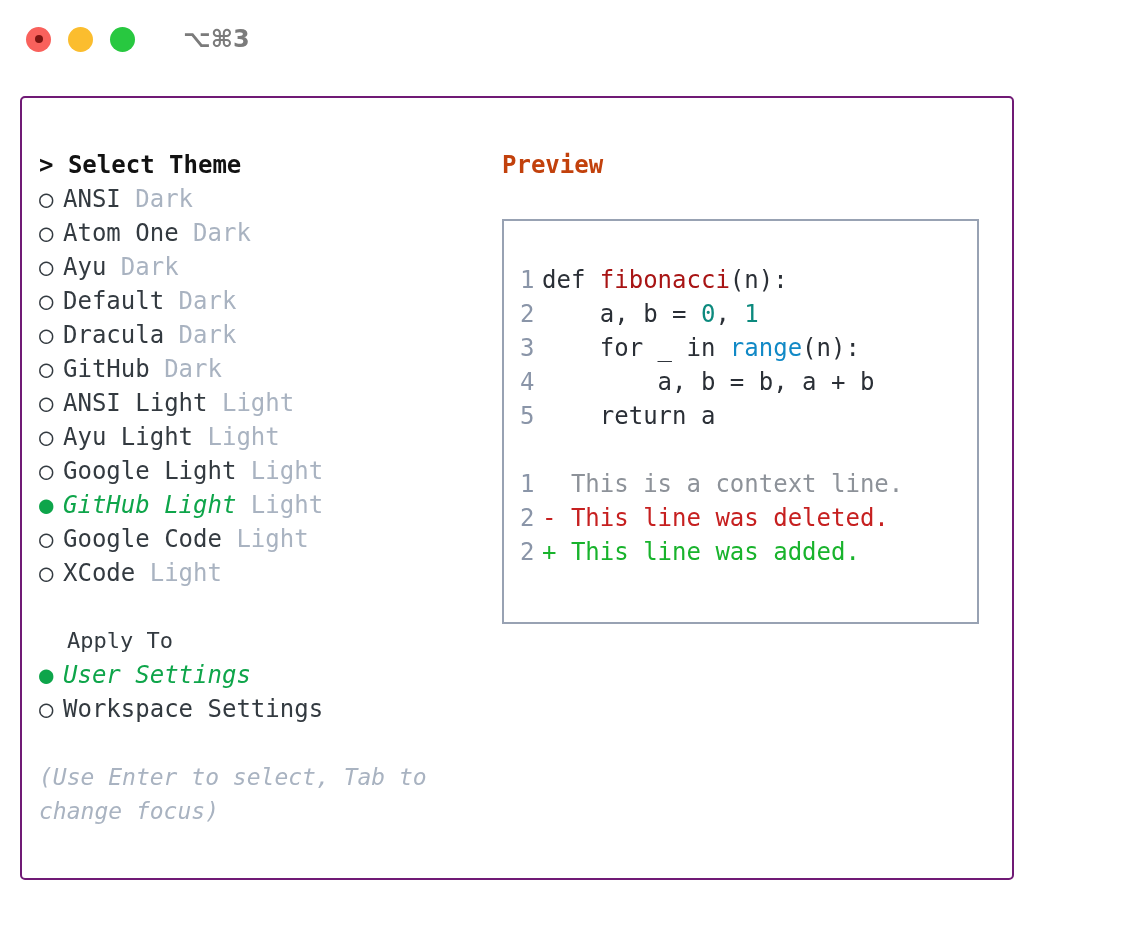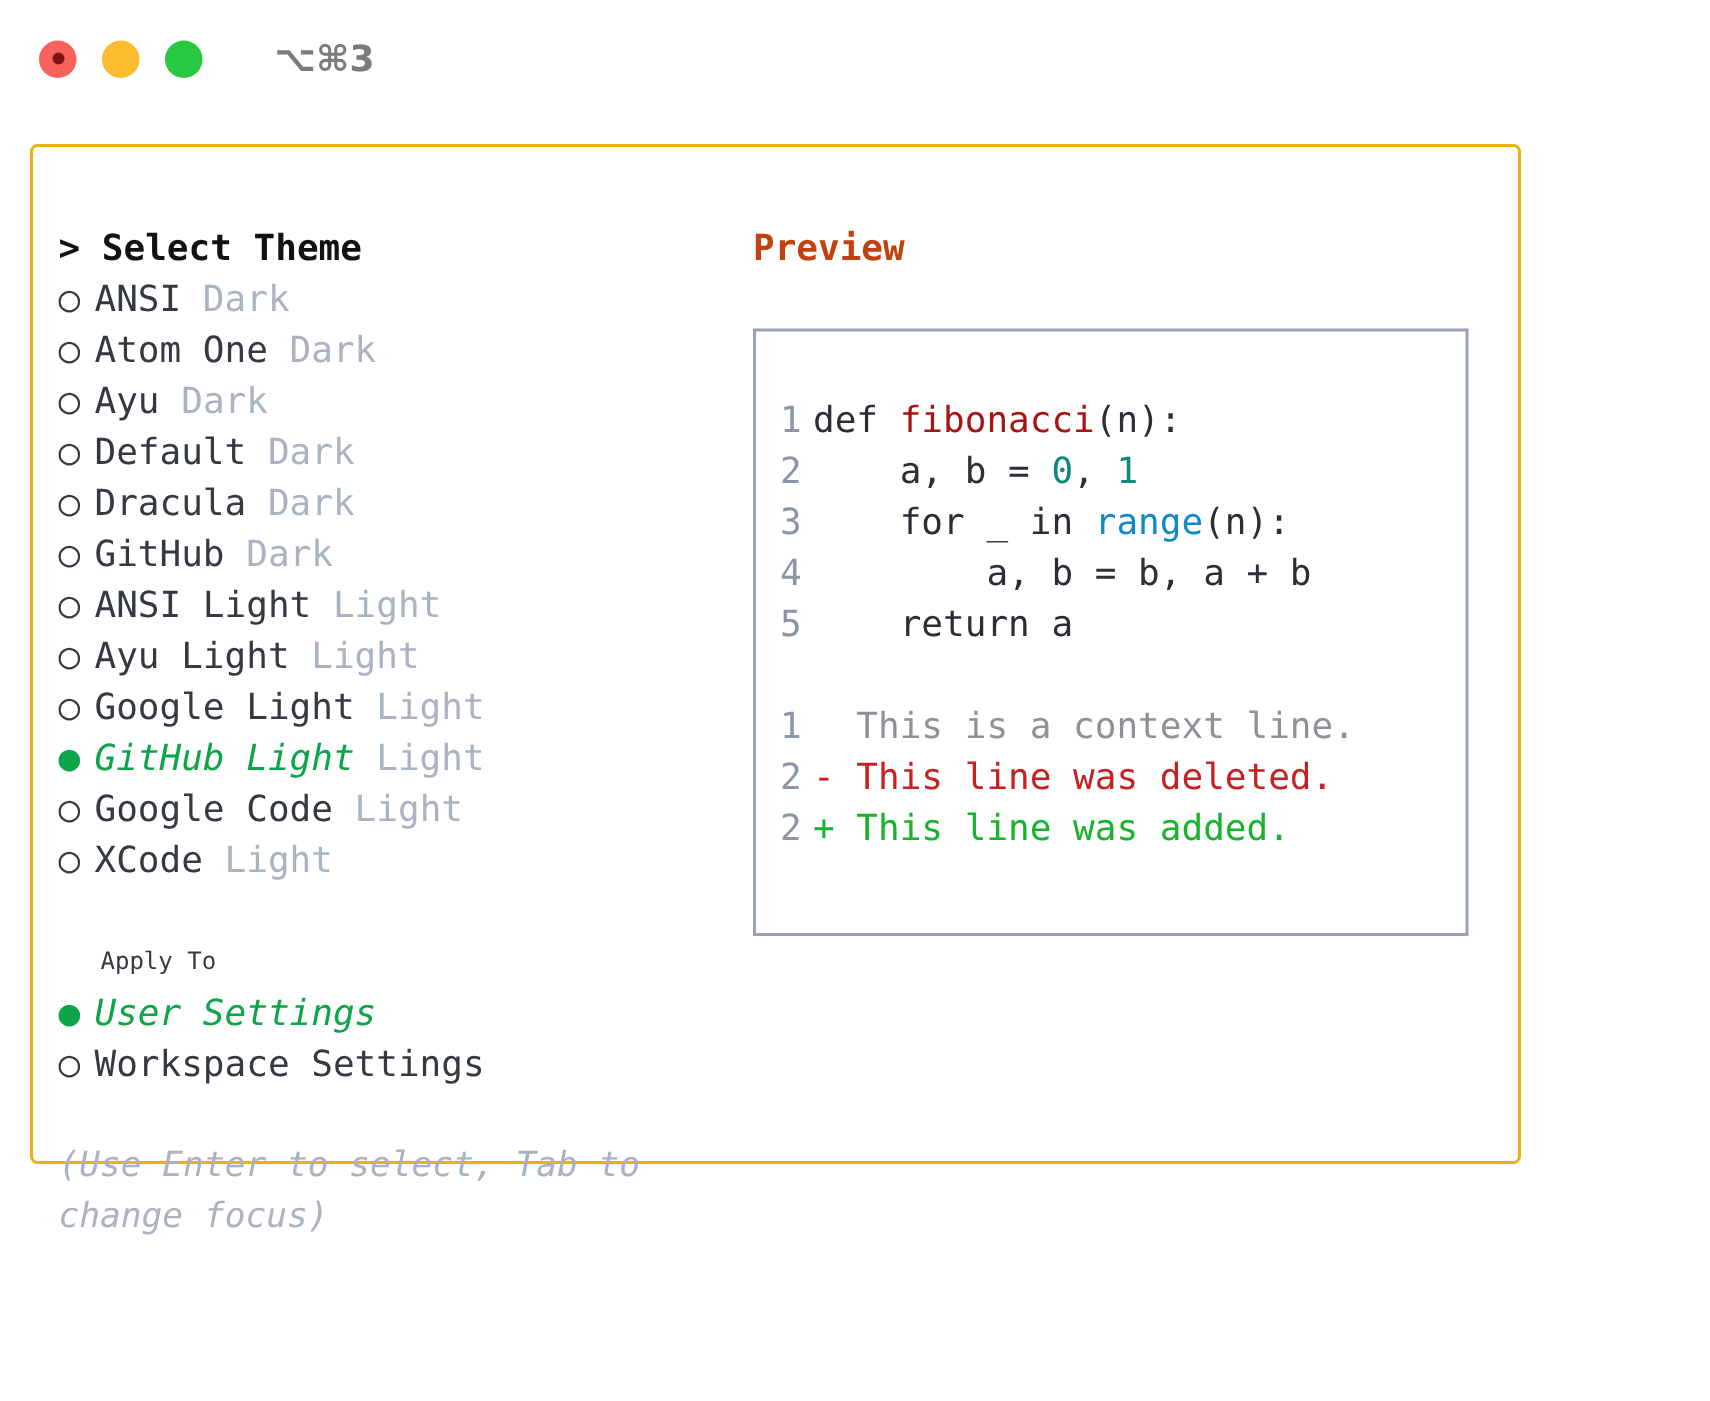--- a/index.html
+++ b/index.html
@@ -66,23 +66,23 @@
     letter-spacing: 0px;
     font-family: "DejaVu Sans", "Liberation Sans", sans-serif;
   }
 
   
   .panel {
     position: absolute;
     left: 20px;
     top: 96px;
     width: 994px;
-    height: 680px;
-    box-sizing: border-box;
-    border: 2px solid #eab308;
+    height: 784px;
+    box-sizing: border-box;
+    border: 2px solid #701a75;
     border-radius: 5px;
     background: #ffffff;
   }
 
   .panel-inner {
     position: relative;
     width: 100%;
     height: 100%;
     box-sizing: border-box;
     padding: 48px 0 0 0;
@@ -114,21 +114,21 @@
     display: inline-block;
     width: 24px;
     color: #333a40;
   }
   .opt.selected .bullet { color: #0ea54a; }
   .opt.selected .label  { color: #0ea54a; font-style: italic; }
   .opt .label { color: #333a40; }
   .opt .kind  { color: #a9b3c1; margin-top: 20px; }
 
   .section-head {
-    font-size: 16px;
+    font-size: 22px;
     line-height: 34px;
     color: #333a40;
     white-space: pre;
     padding-left: 28px;
   }
 
   .spacer-line { height: 34px; }
 
   .hint {
     font-size: 23px;

